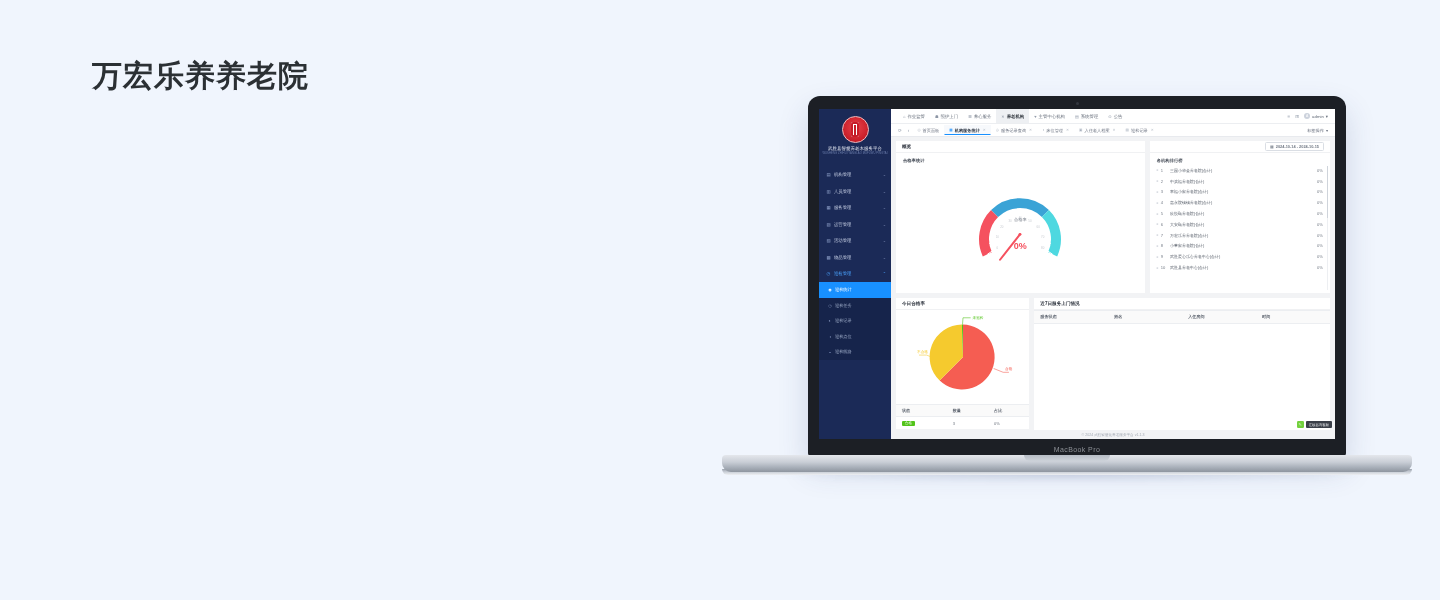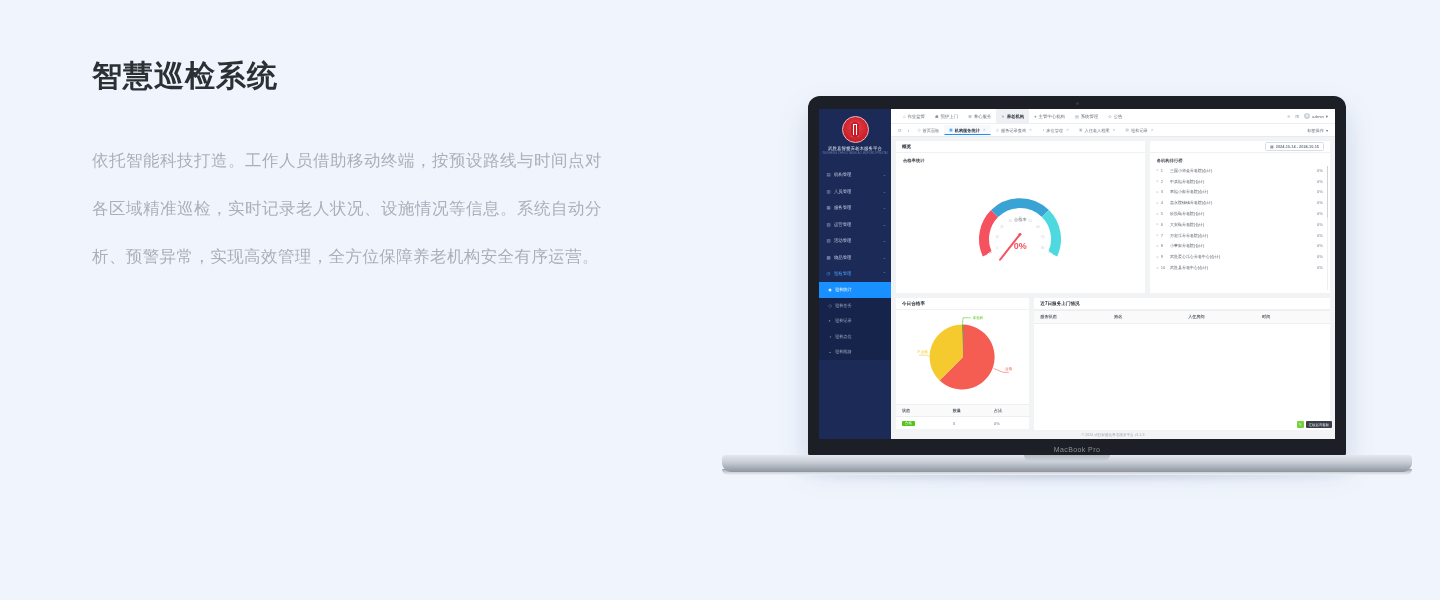--- a/index.html
+++ b/index.html
@@ -242,22 +242,21 @@
     background: linear-gradient(180deg,#9ba2ad 0%,#cbd0d8 50%,#eef0f3 100%);
     border-radius: 0 0 10px 10px;
   }
 </style>
 </head>
 <body>
 
 <div class="page">
 
   <div class="copy">
-    <div class="copy-title">智慧巡检系统</div>
-    <div class="copy-body">依托智能科技打造。工作人员借助移动终端，按预设路线与时间点对各区域精准巡检，实时记录老人状况、设施情况等信息。系统自动分析、预警异常，实现高效管理，全方位保障养老机构安全有序运营。</div>
+    <div class="copy-title">万宏乐养养老院</div>
   </div>
 
   <div class="laptop">
 
     <div class="lid">
       <div class="cam"></div>
       <div class="lid-label">MacBook Pro</div>
 
       <div class="screen">
 

